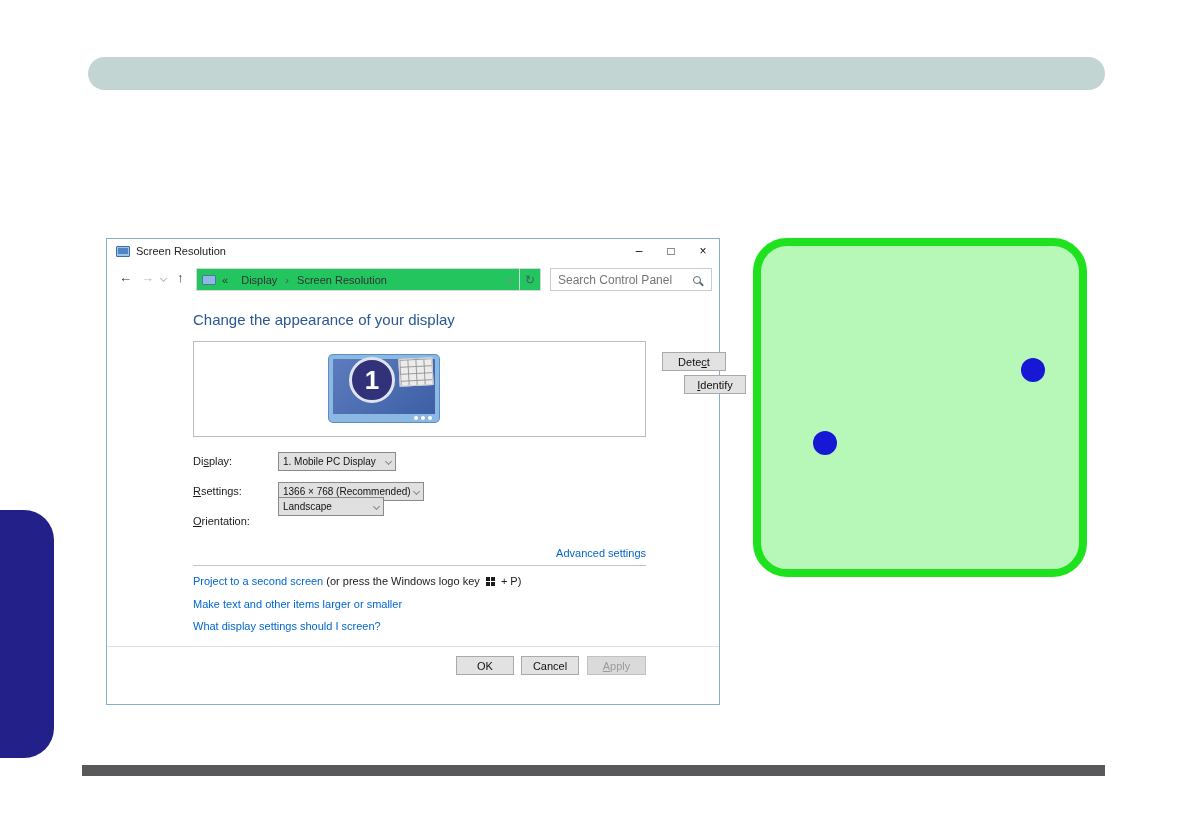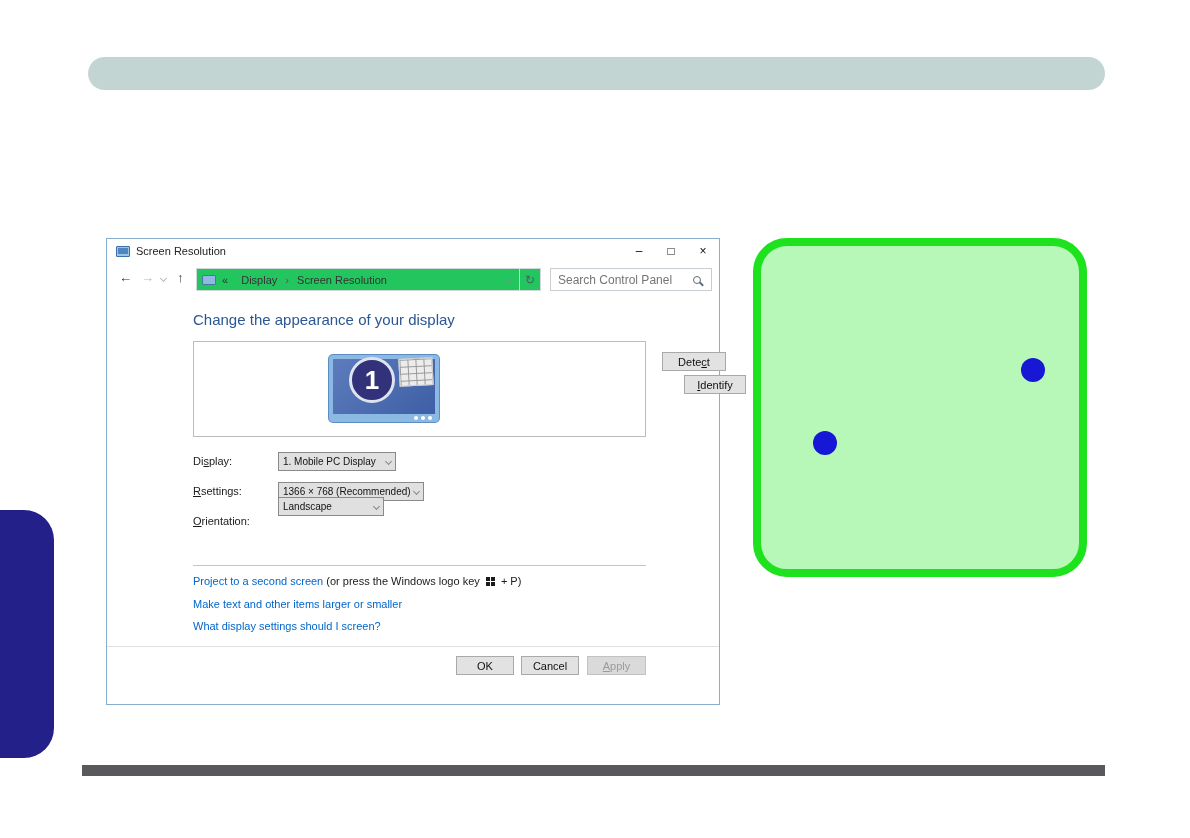--- a/index.html
+++ b/index.html
@@ -212,20 +212,23 @@
     <span>1366 × 768 (Recommended)</span>
     <span class="chev"></span>
   </div>
 
   <span class="field-label" style="top:276px;"><span></span><span class="ak">O</span><span>rientation:</span></span>
   <div class="combo" style="top:258px; width:106px;">
     <span>Landscape</span>
     <span class="chev"></span>
   </div>
 
+  <div class="adv-link">
+    <span class="link">Advanced settings</span>
+  </div>
   <div class="sep1"></div>
 
   <div class="textline" style="top:336px;">
     <span class="link">Project to a second screen</span>
     <span> </span>
     <span>(or press the Windows logo key</span>
     <span class="win-logo"></span>
     <span>+ P)</span>
   </div>
   <div class="textline" style="top:359px;">

